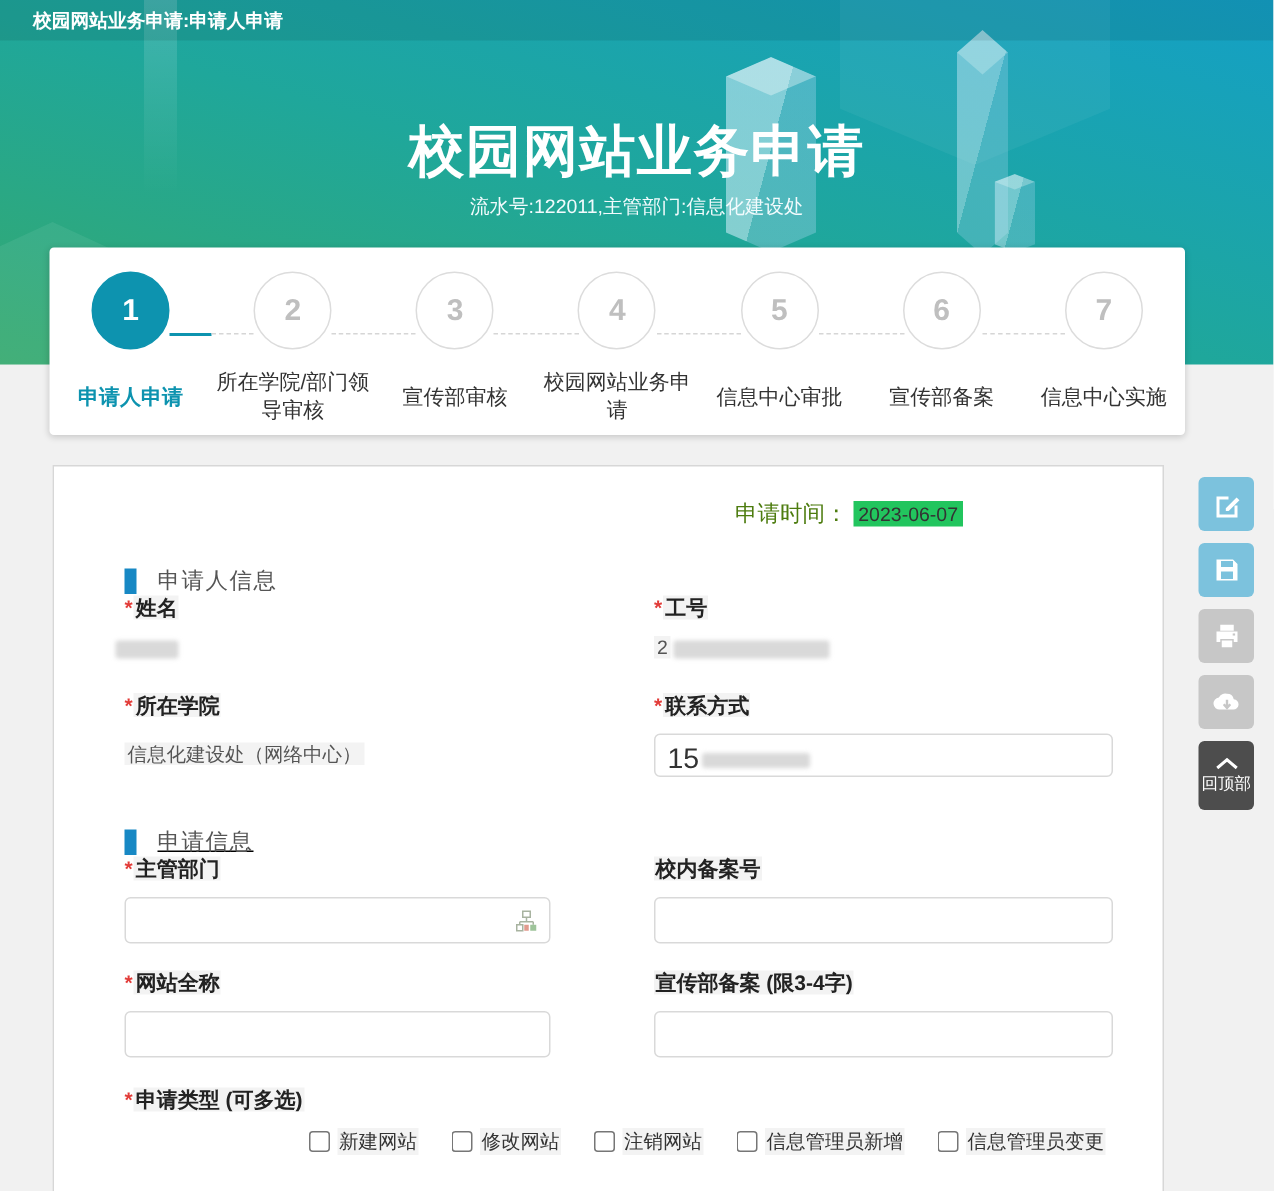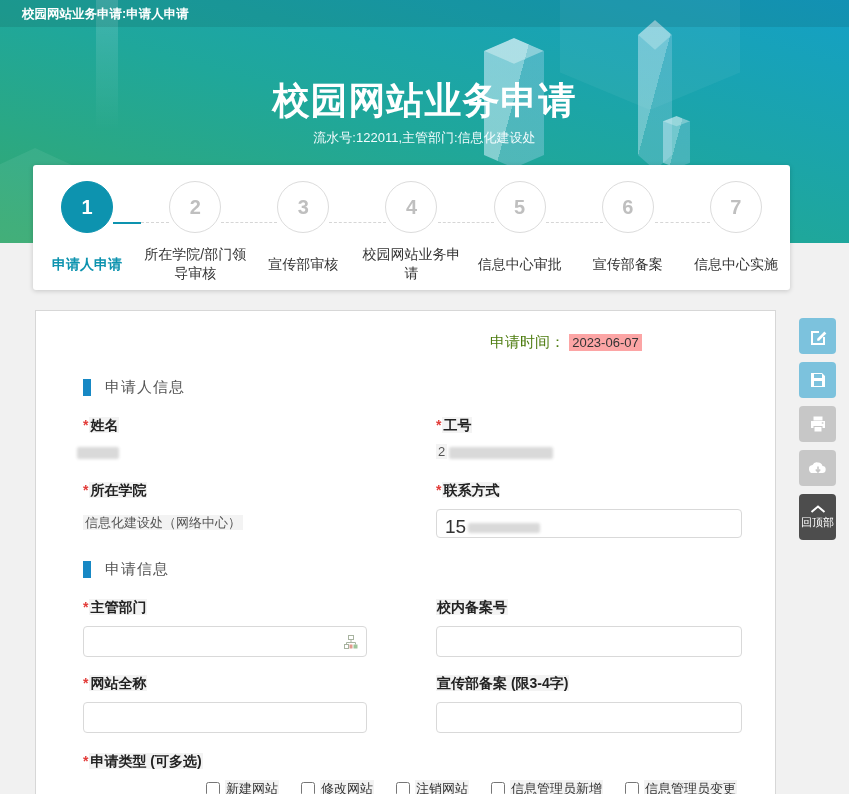--- a/index.html
+++ b/index.html
@@ -58,27 +58,27 @@
   .s3  { left:296px; width:57px; }
   .s4  { left:405px; width:56px; }
   .s5  { left:513px; width:57px; }
   .s6  { left:622px; width:55px; }
 
   
   .form-card { position:absolute; left:35px; top:310px; width:741px; height:520px;
     background:#fff; border:1px solid #d7d7d7; padding:0 33px 0 47px; }
   .apply-time { margin:22px 0 0 407px; font-size:15px; }
   .apply-time .at-label { font-weight:normal; color:#4d7c0f; }
-  .apply-time .at-value { font-size:13px; color:#333; background:#fca5a5; padding:1px 3px; }
+  .apply-time .at-value { font-size:13px; color:#333; background:#22c55e; padding:1px 3px; }
 
   .section-head { display:flex; align-items:center; margin-top:26px; }
   .section-head .bar { width:8px; height:17px; background:#1788c4; margin-right:14px; }
   .section-head .sec-title { font-size:15px; color:#555; letter-spacing:1px; }
 
-  .field-grid { display:grid; grid-template-columns:353px 1fr; margin-top:20px; }
+  .field-grid { display:grid; grid-template-columns:353px 1fr; }
   .fld-label { font-size:14px; font-weight:bold; color:#222; margin-bottom:9px; }
   .fld-label .hl { background:#f3f3f3; padding:0 1px; }
   .req { color:#e23c39; font-weight:bold; margin-right:1px; }
   .fld-value { font-size:13px; color:#555; min-height:18px; }
   .fld-value .hl { background:#f3f3f3; padding:0 2px; }
   .fld { margin-bottom:14px; }
 
   .redact { display:inline-block; vertical-align:middle; background:#d9d9d9;
     border-radius:2px; filter:blur(1.5px); height:12px; }
   .redact-name { width:42px; margin-left:-6px; }
@@ -197,21 +197,21 @@
       <div class="fld">
         <div class="fld-label"><span class="req">*</span><span class="hl">所在学院</span></div>
         <div class="fld-value" style="margin-top:14px;"><span class="hl">信息化建设处（网络中心）</span></div>
       </div>
       <div class="fld">
         <div class="fld-label"><span class="req">*</span><span class="hl">联系方式</span></div>
         <div class="faux-input" role="textbox"><span>15</span><span class="redact redact-phone"></span></div>
       </div>
     </div>
 
-    <div class="section-head" style="margin-top:8px;">
+    <div class="section-head" style="margin-top:20px;text-decoration:underline;">
       <span class="bar"></span>
       <span class="sec-title">申请信息</span>
     </div>
 
     <div class="field-grid">
       <div class="fld">
         <div class="fld-label"><span class="req">*</span><span class="hl">主管部门</span></div>
         <div class="input-box">
           <input class="tinput" type="text" style="">
           <svg class="picker-ico" viewBox="0 0 16 16">

